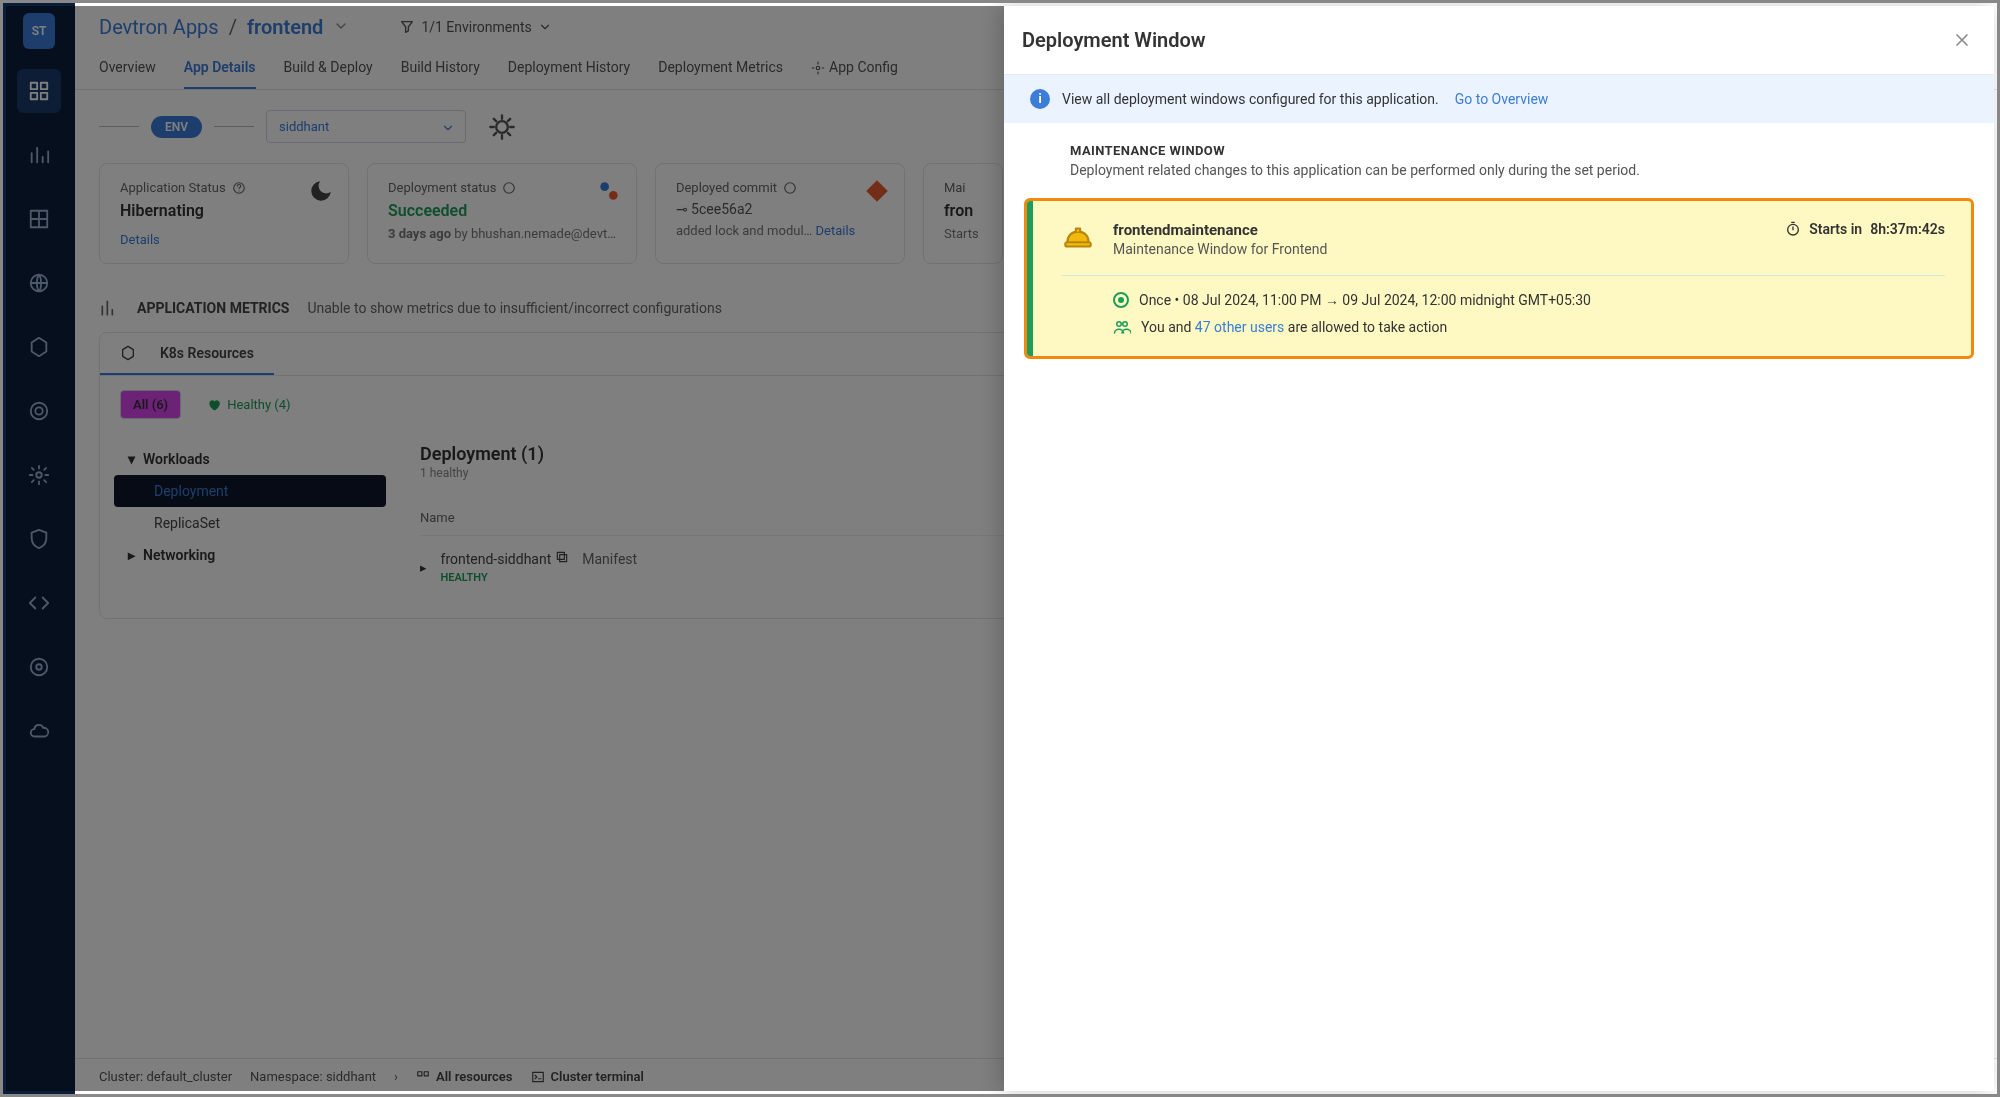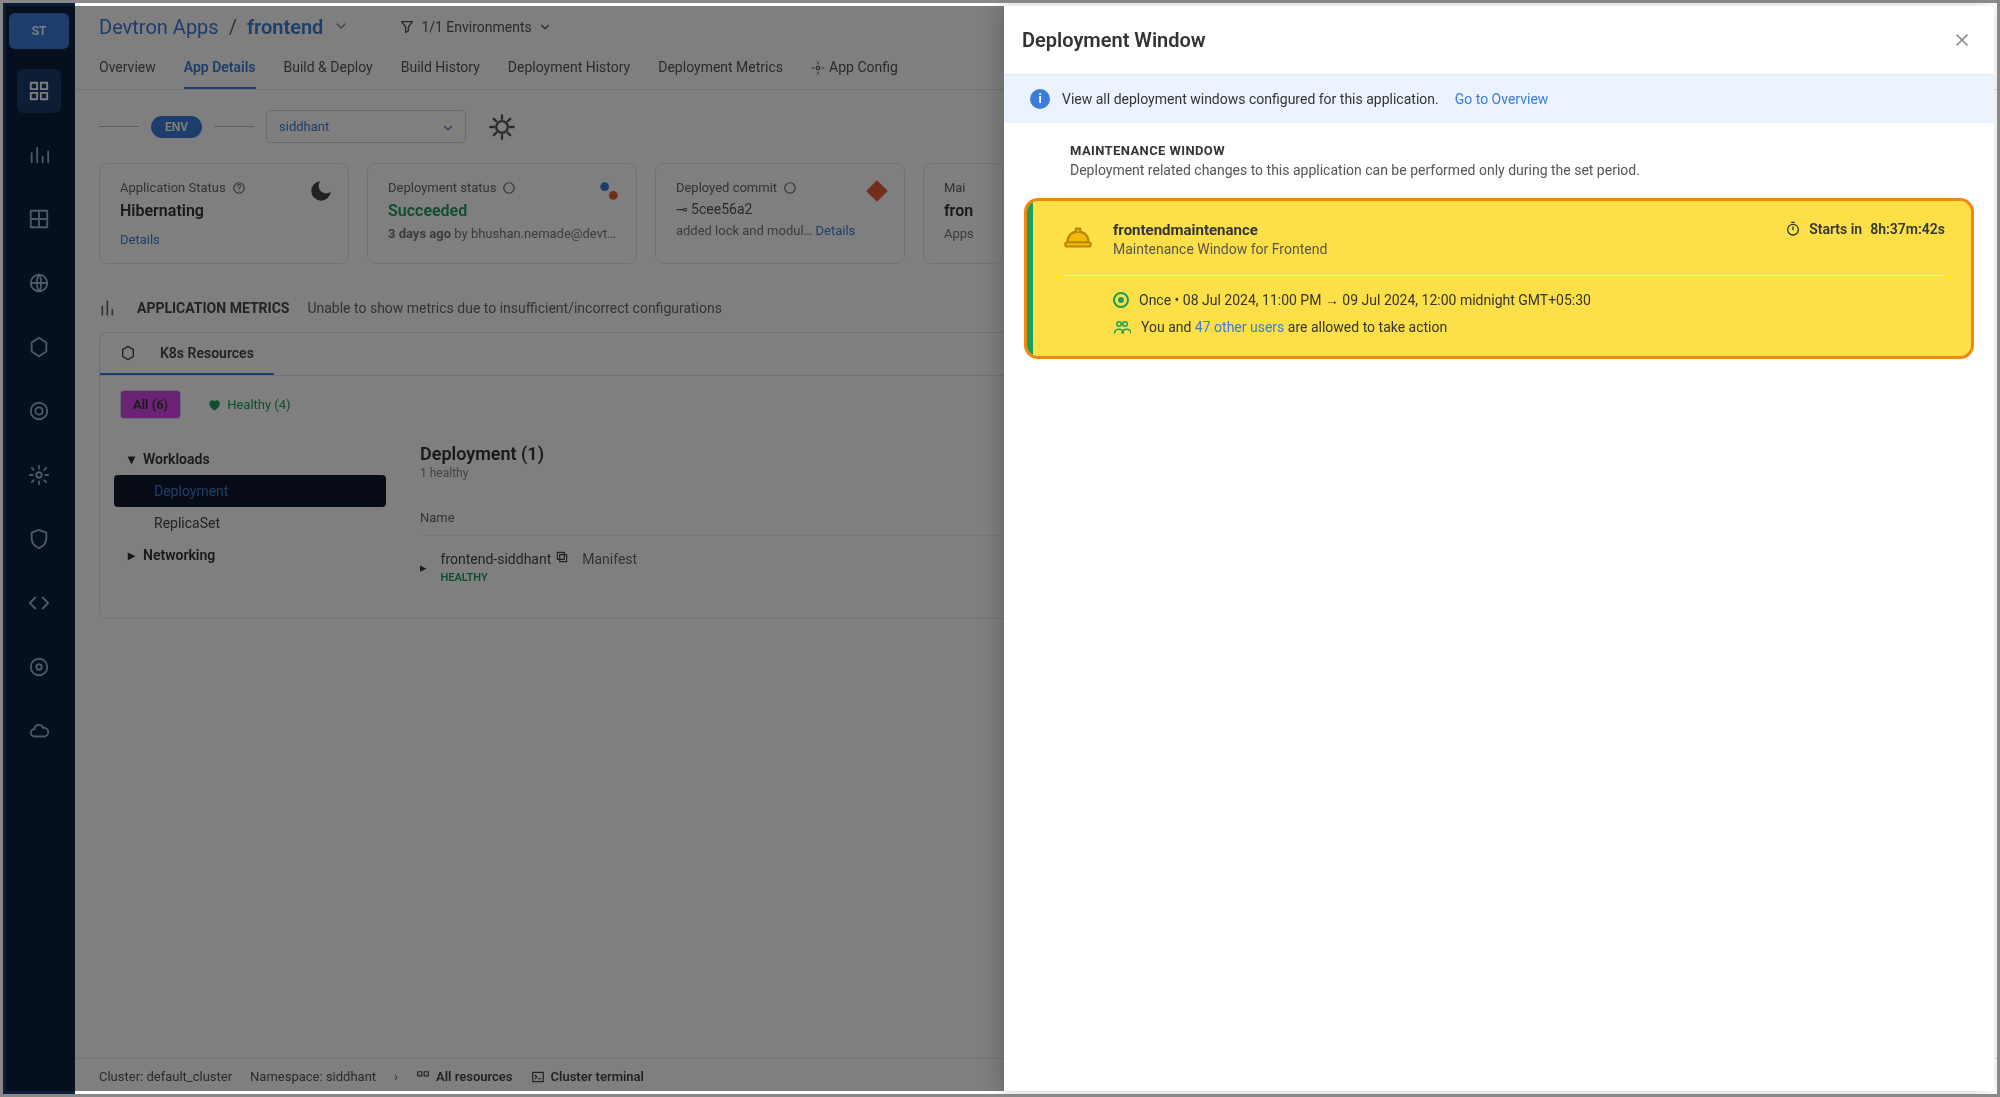--- a/index.html
+++ b/index.html
@@ -1,19 +1,19 @@
 <!DOCTYPE html>
 <html><head>
 <meta charset="utf-8">
 <style>
 * { box-sizing: border-box; margin: 0; padding: 0; }
 body { font-family: -apple-system, BlinkMacSystemFont, "Segoe UI", Roboto, sans-serif; font-size: 13px; color: #333; background: #f5f7fa; width: 2000px; height: 1097px; overflow: hidden; position: relative; border: 3px solid #888; }
 
 .sidebar { position: absolute; left: 0; top: 0; bottom: 0; width: 72px; background: #0a1e3c; display: flex; flex-direction: column; align-items: center; padding-top: 10px; gap: 20px; z-index: 1; }
-.sidebar .logo { width: 60px; height: 36px; background: #3b7dd8; border-radius: 6px; display:flex; align-items:center; justify-content:center; color:#fff; font-size:12px; font-weight:600; position:relative;}
+.sidebar .logo { width: 32px; height: 36px; background: #3b7dd8; border-radius: 6px; display:flex; align-items:center; justify-content:center; color:#fff; font-size:12px; font-weight:600; position:relative;}
 .sidebar .nav-icon { width: 44px; height: 44px; display: flex; align-items: center; justify-content: center; color: #9bb0d0; border-radius: 6px; }
 .sidebar .nav-icon.active { background: #1a3a6b; color: #fff; }
 .sidebar .nav-icon svg { width: 22px; height: 22px; }
 
 .main { position: absolute; left: 72px; right: 0; top: 0; bottom: 0; background: #fff; }
 
 .breadcrumb-bar { display: flex; align-items: center; padding: 12px 24px 4px; gap: 10px; font-size: 20px; color: #3b7dd8; }
 .breadcrumb-bar .sep { color: #666; }
 .breadcrumb-bar .appname { font-weight: 600; }
 .chev { color: #888; }
@@ -77,21 +77,21 @@
 .close-btn { width: 28px; height: 28px; color: #888; cursor: pointer; display:flex; align-items:center; justify-content:center;}
 
 .info-banner { background: #eaf3ff; display: flex; align-items: center; gap: 12px; padding: 14px 26px; font-size: 14px; color: #333; }
 .info-banner .info-icon { width: 20px; height: 20px; background: #3b7dd8; border-radius: 50%; color: #fff; display:flex; align-items:center; justify-content:center; font-size:12px; font-weight:700; flex-shrink:0;}
 .info-banner a { color: #3b7dd8; text-decoration: none; margin-left: 4px; }
 
 .section { padding: 20px 26px; margin-left: 40px; }
 .section .sec-title { font-size: 13px; font-weight: 700; text-transform: uppercase; letter-spacing: 0.4px; color: #333; margin-bottom: 4px; }
 .section .sec-sub { font-size: 14px; color: #555; }
 
-.window-card { margin: 0 20px; border: 3px solid #f2880c; border-radius: 14px; background: #fde047; overflow: hidden; }
+.window-card { margin: 0 20px; border: 3px solid #f2880c; border-radius: 6px; background: #fef9c3; overflow: hidden; }
 .window-card .stripe { position: absolute; left: 0; top: 0; bottom: 0; width: 6px; background: #1d9d5b; }
 .window-card-inner { position: relative; padding: 20px 26px 20px 34px; }
 .wc-head { display: flex; align-items: flex-start; gap: 18px; border-bottom: 1px solid #d6e9de; padding-bottom: 18px; }
 .wc-icon { width: 34px; height: 34px; flex-shrink:0; }
 .wc-title { font-size: 15px; font-weight: 700; color: #333; }
 .wc-sub { font-size: 14px; color: #555; margin-top: 2px; }
 .wc-timer { margin-left: auto; display: flex; align-items: center; gap: 8px; font-size: 14px; color: #333; font-weight: 600; }
 .wc-body { padding-top: 16px; display: flex; flex-direction: column; gap: 10px; font-size: 14px; color: #333; padding-left: 52px; }
 .wc-row { display: flex; align-items: center; gap: 10px; }
 .wc-row .green-dot { width: 16px; height: 16px; border: 2px solid #1d9d5b; border-radius: 50%; flex-shrink:0; position:relative;}
@@ -256,21 +256,21 @@
         </div>
       <div class="value" style="font-size:14px;font-weight:400;color:#555;">⊸ <span>5cee56a2</span></div>
       <div class="sub"><span>added lock and modul…</span> <span style="color:#3b7dd8;">Details</span></div>
       <svg class="corner-icon" viewBox="0 0 24 24" style="color:#e85d2e;">
           <path d="M12 2l10 10-10 10L2 12z" fill="currentColor" stroke="none"></path>
         </svg>
     </div>
     <div class="card" style="min-width:80px;">
       <div class="label">Mai</div>
       <div class="value">fron</div>
-      <div class="sub">Apps</div>
+      <div class="sub">Starts</div>
     </div>
   </div>
 
   <div class="metrics-row">
     <svg width="20" height="20" viewBox="0 0 24 24">
         <path d="M4 20V10M10 20V4M16 20V14"></path>
       </svg>
     <span class="title">APPLICATION METRICS</span>
     <span>Unable to show metrics due to insufficient/incorrect configurations</span>
   </div>

